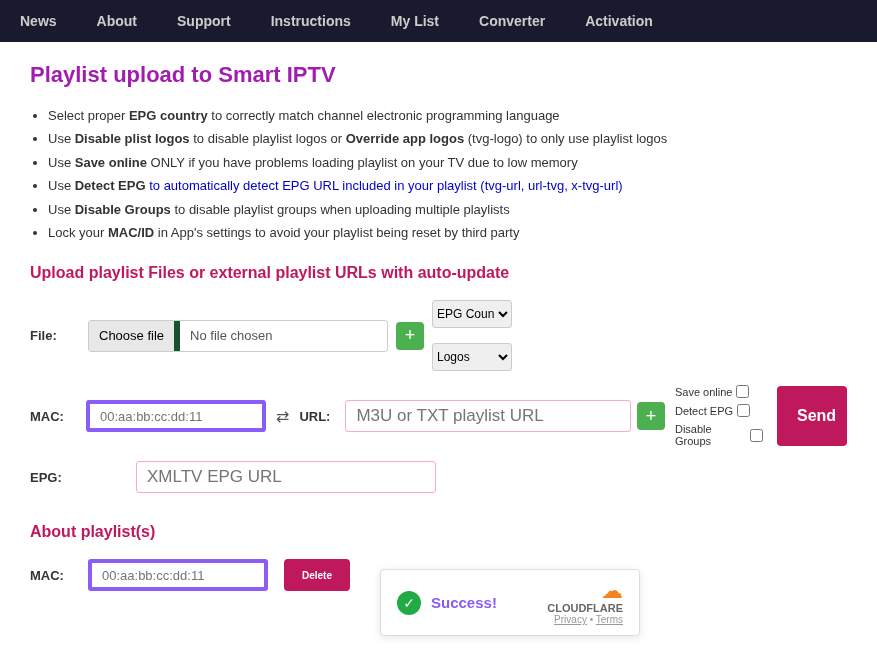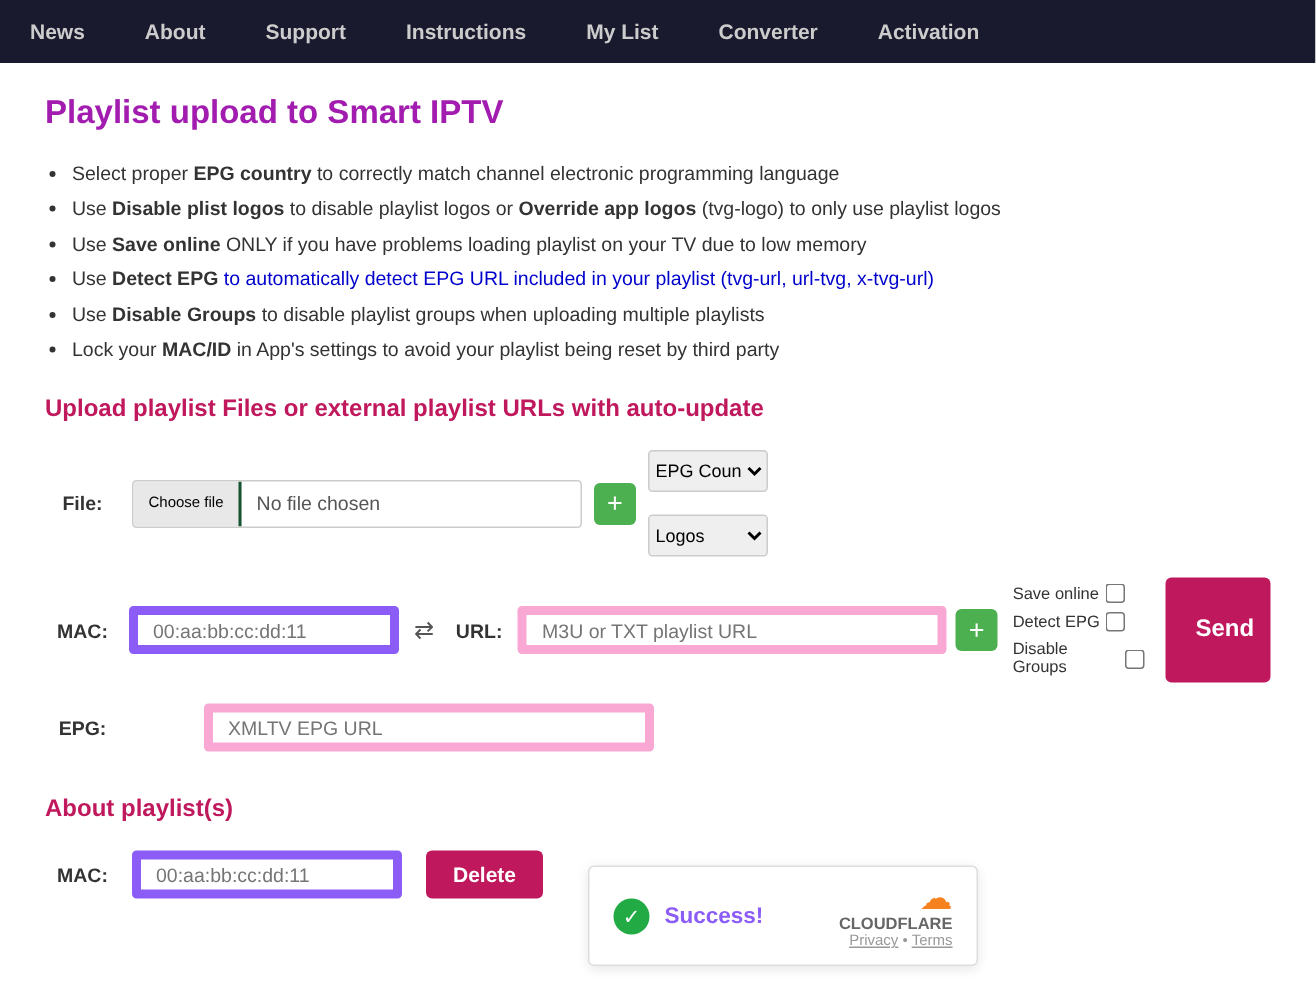--- a/index.html
+++ b/index.html
@@ -64,61 +64,61 @@
 
     .form-row {
       display: flex;
       align-items: center;
       margin-bottom: 14px;
       gap: 8px;
     }
 
     .form-label {
       width: 50px;
-      text-align: center;
+      text-align: left;
       font-weight: bold;
       font-size: 13px;
       color: #333;
       flex-shrink: 0;
     }
 
     .file-input-wrapper {
       display: flex;
       align-items: center;
       border: 1px solid #ccc;
       border-radius: 3px;
       overflow: hidden;
       width: 300px;
       height: 32px;
     }
 
     .choose-file-btn {
       background: #e8e8e8;
       border: none;
-      border-right: 2px solid #14532d;
+      border-right: 6px solid #14532d;
       padding: 0 10px;
       height: 100%;
-      font-size: 10px;
+      font-size: 13px;
       cursor: pointer;
     }
 
     .no-file-text {
       padding: 0 10px;
       font-size: 13px;
       color: #555;
       flex: 1;
     }
 
     .url-input {
       width: 300px;
       height: 32px;
-      border: 6px solid #f9a8d4;
+      border: 1px solid #f9a8d4;
       border-radius: 3px;
       padding: 0 10px;
-      font-size: 13px;
+      font-size: 17px;
       color: #999;
     }
 
     .add-btn {
       background: #4caf50;
       border: none;
       color: white;
       width: 28px;
       height: 28px;
       border-radius: 4px;
@@ -148,21 +148,21 @@
 
     .selects-column {
       display: flex;
       flex-direction: column;
       gap: 15px;
     }
 
     .mac-input {
       width: 180px;
       height: 32px;
-      border: 6px solid #8b5cf6;
+      border: 4px solid #8b5cf6;
       border-radius: 3px;
       padding: 0 10px;
       font-size: 13px;
       color: #999;
     }
 
     .swap-icon {
       color: #555;
       font-size: 16px;
       margin: 0 4px;
@@ -190,21 +190,21 @@
 
     .send-btn {
       background: #c0185c;
       color: white;
       border: none;
       padding: 10px 20px;
       font-size: 16px;
       font-weight: bold;
       border-radius: 4px;
       cursor: pointer;
-      height: 70px;
+      height: 60px;
       width: 70px;
       margin-left: 8px;
     }
 
     
     .mac-url-row {
       display: flex;
       align-items: center;
       gap: 6px;
       margin-bottom: 14px;
@@ -213,21 +213,21 @@
     
     .delete-section {
       margin-top: 10px;
     }
 
     .delete-btn {
       background: #c0185c;
       color: white;
       border: none;
       padding: 8px 18px;
-      font-size: 14px;
+      font-size: 10px;
       font-weight: bold;
       border-radius: 4px;
       cursor: pointer;
       height: 32px;
     }
 
     
     .toast {
       position: relative;
       display: inline-flex;

